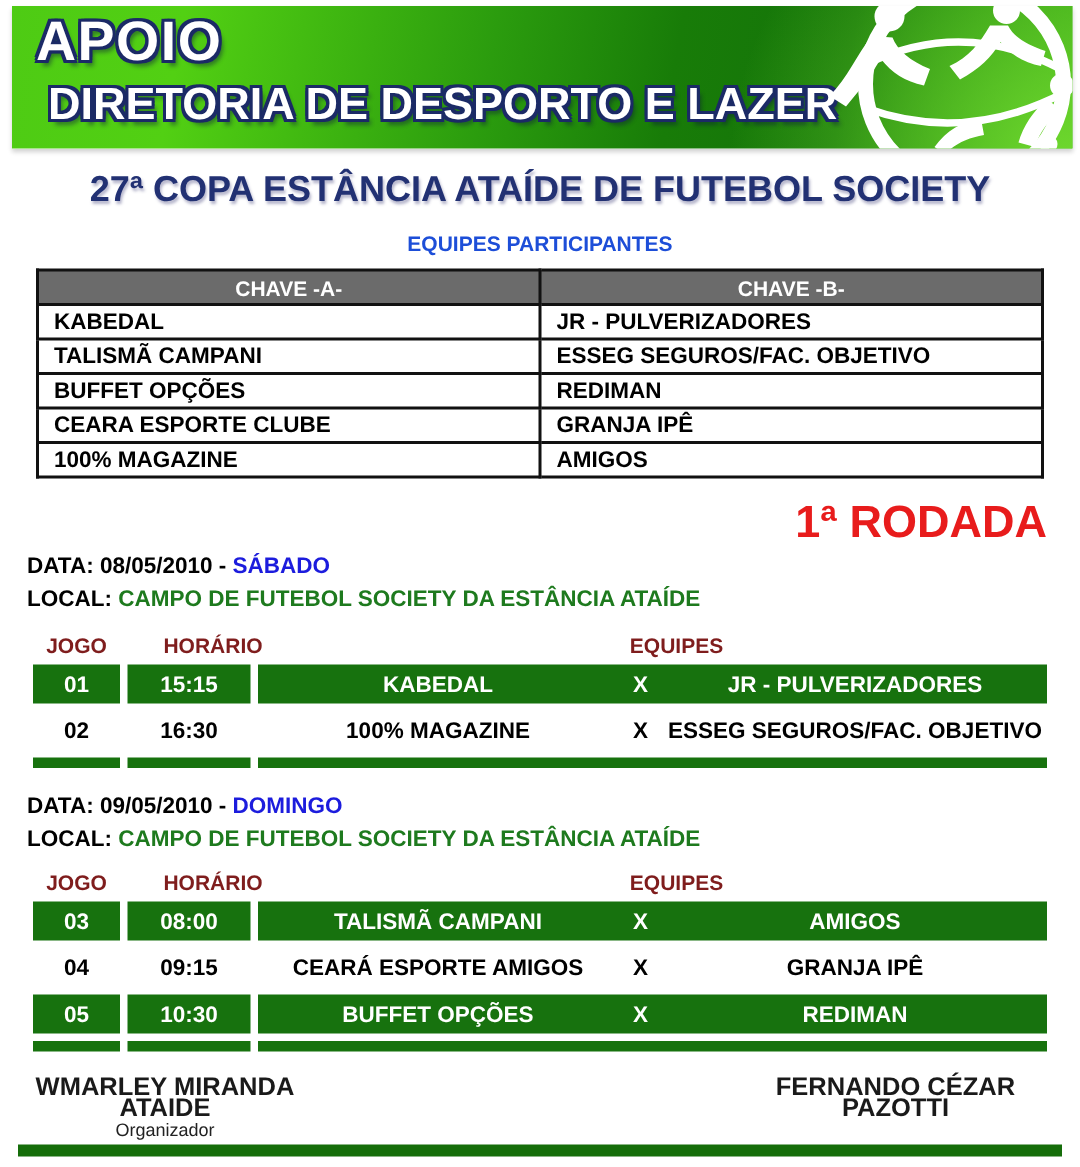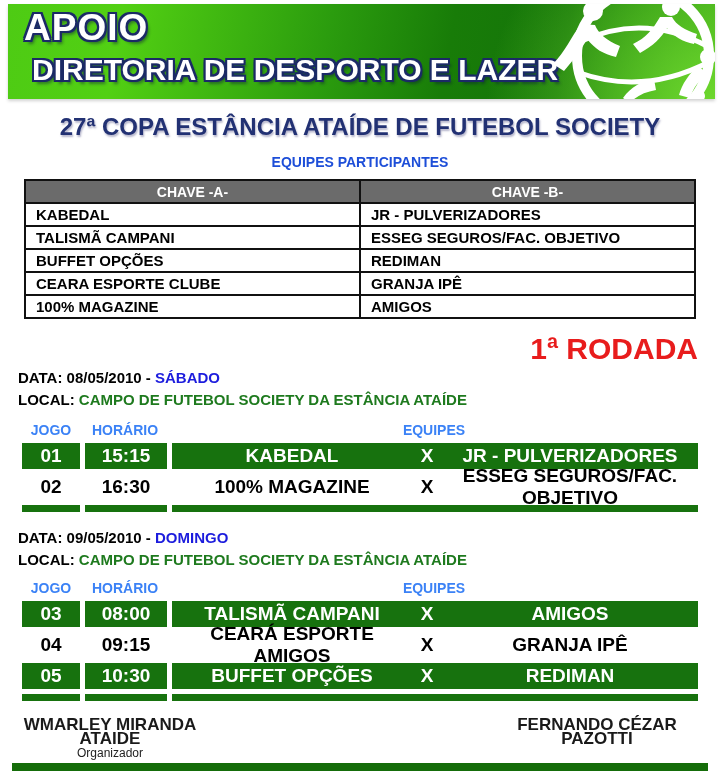--- a/index.html
+++ b/index.html
@@ -49,26 +49,26 @@
 
   
   .round { margin:13px 22px 0 0; text-align:right; color:#e81c1c; font-weight:bold; font-size:30px; letter-spacing:0; }
 
   
   .meta { margin:2px 0 0 18px; font-size:15px; font-weight:bold; color:#000; line-height:20px; }
   .meta .day { color:#1c1cdd; }
   .meta .loc { color:#1e7a1e; }
 
   
-  .s-head { display:flex; gap:4px; margin:12px 22px 4px; color:#3b82f6; font-weight:bold; font-size:14px; height:17px; }
+  .s-head { display:flex; gap:21px; margin:12px 22px 4px; color:#7f1d1d; font-weight:bold; font-size:14px; height:17px; }
   .s-head .h-game  { width:58px; text-align:center; }
   .s-head .h-time  { width:82px; text-align:center; }
   .s-head .h-teams { flex:1; text-align:center; }
 
-  .m-row { display:flex; gap:5px; margin:0 22px 5px; height:26px; font-weight:bold; font-size:19px; }
+  .m-row { display:flex; gap:5px; margin:0 22px 5px; height:26px; font-weight:bold; font-size:15px; }
   .m-cell { display:flex; align-items:center; justify-content:center; }
   .c-game { width:58px; }
   .c-time { width:82px; }
   .c-teams { flex:1; display:flex; align-items:center; }
   .c-teams .home { width:240px; text-align:center; }
   .c-teams .x    { width:30px;  text-align:center; }
   .c-teams .away { flex:1; text-align:center; }
   .green { background:#17720e; color:#fff; }
   .plain { background:#fff; color:#000; }
   .strip { height:7px; margin-bottom:0; }

